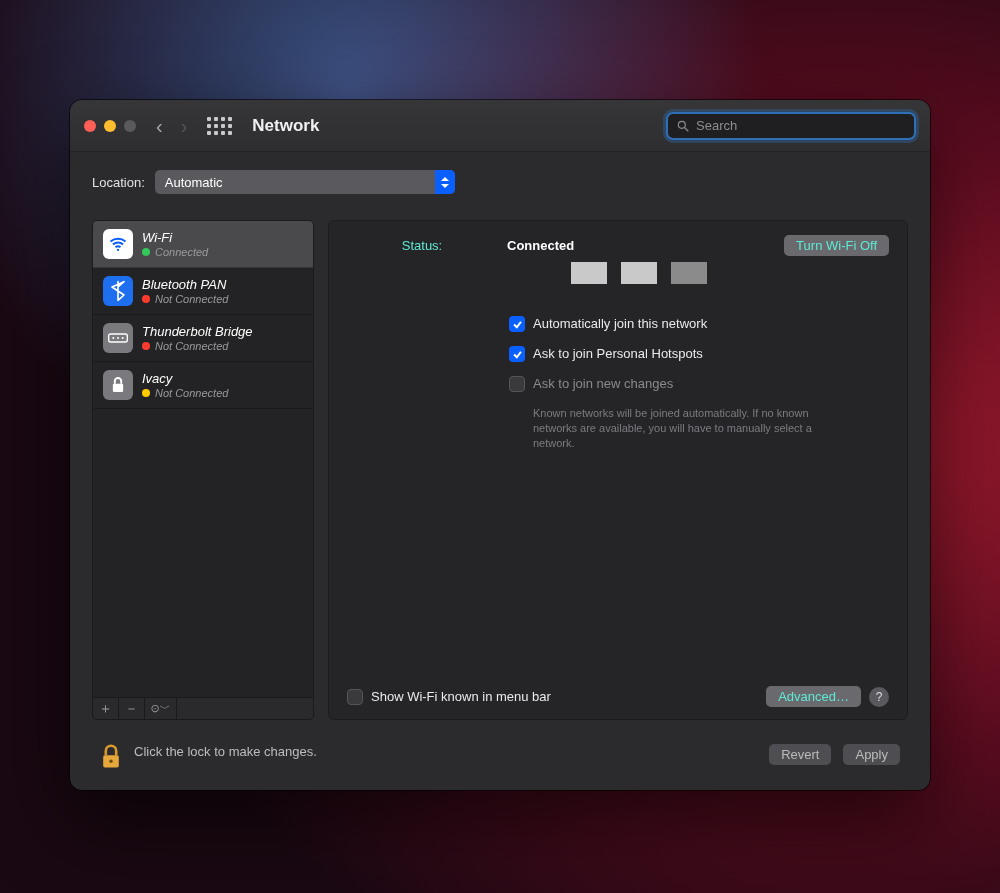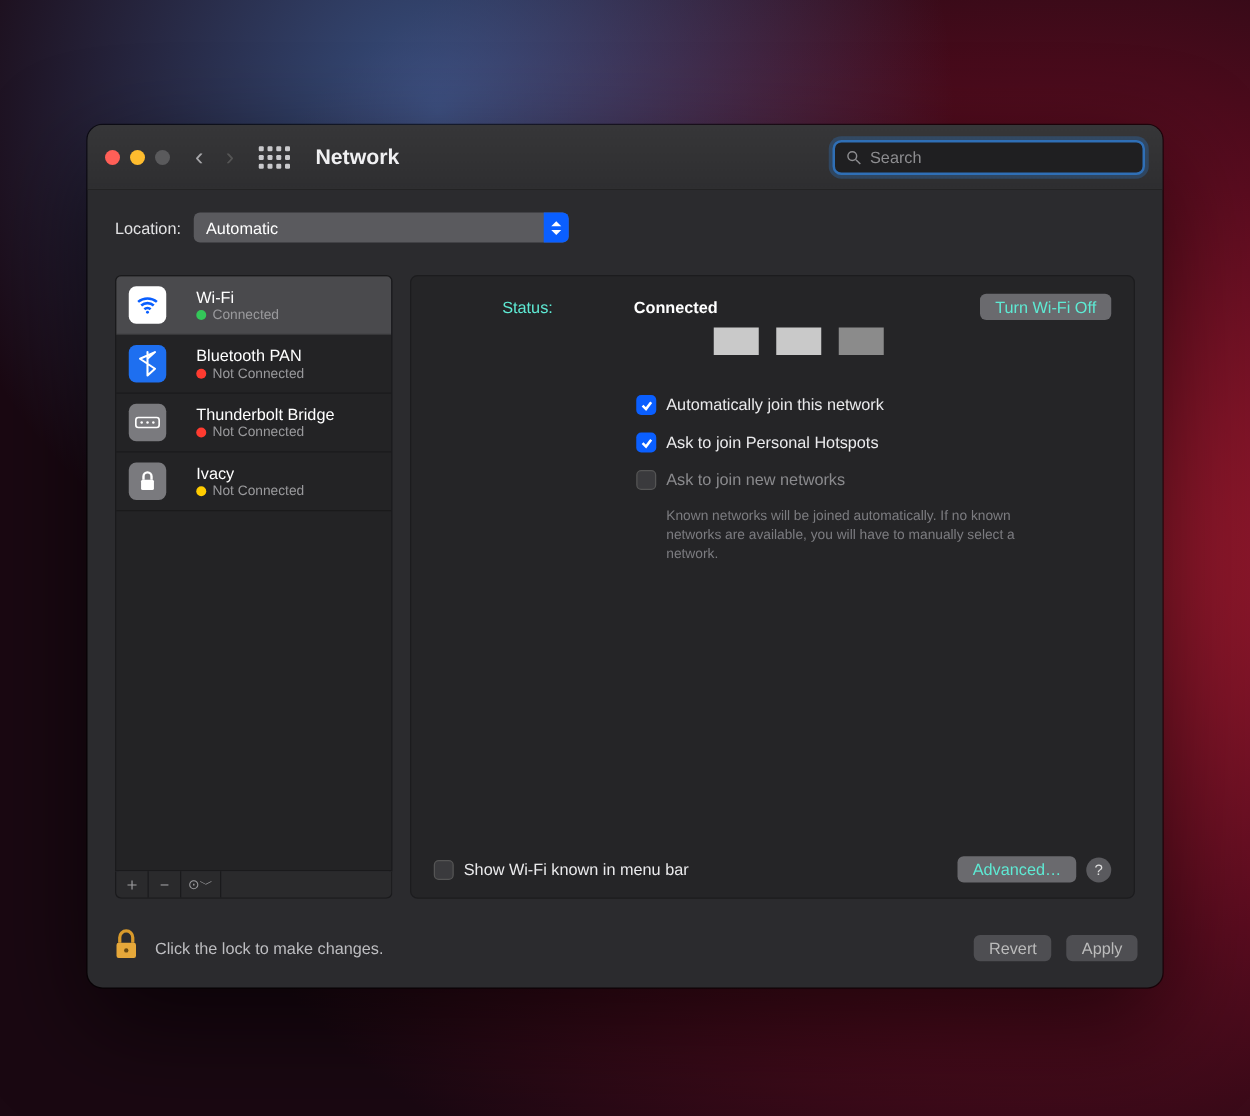--- a/index.html
+++ b/index.html
@@ -73,21 +73,21 @@
   .select .cap{position:absolute; right:0; top:0; bottom:0; width:20px;
     background:#0a5fff; border-radius:0 5px 5px 0; display:flex;flex-direction:column;align-items:center;justify-content:center;gap:1px;}
   .select .cap::before,.select .cap::after{content:"";border:4px solid transparent;}
   .select .cap::before{border-bottom-color:#fff; margin-bottom:1px;}
   .select .cap::after{border-top-color:#fff; margin-top:1px;}
 
   .columns{ flex:1; display:flex; gap:14px; min-height:0;}
   
   .sidebar{ width:222px; display:flex; flex-direction:column;}
   .sb-list{ flex:1; background:#232325; border:1px solid #1a1a1c; border-radius:5px 5px 0 0; overflow:hidden;}
-  .sb-item{ display:flex; gap:24px; padding:8px 10px; border-bottom:1px solid rgba(0,0,0,0.25);}
+  .sb-item{ display:flex; gap:9px; padding:8px 10px; border-bottom:1px solid rgba(0,0,0,0.25);font-style:italic;}
   .sb-item.sel{ background:#4a4a4d;}
   .sb-ico{ width:30px;height:30px;border-radius:6px; display:flex;align-items:center;justify-content:center; flex-shrink:0;}
   .sb-txt{ display:flex; flex-direction:column; justify-content:center;}
   .sb-name{ font-size:13px; color:#fff; line-height:1.2;}
   .sb-stat{ font-size:11px; color:#9a9a9d; display:flex; align-items:center; gap:5px;}
   .sb-stat .sdot{width:8px;height:8px;border-radius:50%;}
   .sdot.green{background:#34c759;} .sdot.red{background:#ff3b30;} .sdot.yellow{background:#ffcc00;}
   .sb-tools{ height:22px; background:#2a2a2c; border:1px solid #1a1a1c; border-top:0; border-radius:0 0 5px 5px;
     display:flex; align-items:center;}
   .sb-tools .tbtn{ width:26px;height:100%;display:flex;align-items:center;justify-content:center;color:#9c9c9f;border-right:1px solid #1a1a1c; font-size:14px;}
@@ -120,21 +120,21 @@
   .chk svg{width:11px;height:11px;stroke:#fff;stroke-width:3;fill:none;}
   .chk-lbl{font-size:13px;color:#eaeaec;}
   .chk-lbl.dim{color:#8a8a8d;}
   .help-txt{margin:4px 0 0 186px;font-size:11px;color:#7c7c80;line-height:1.35; max-width:300px;}
 
   .detail-footer{margin-top:auto; display:flex; align-items:center; gap:8px;}
   .detail-footer .chk-row{margin:0;}
   .round-help{width:20px;height:20px;border-radius:50%;background:#5a5a5e;color:#ddd;display:flex;align-items:center;justify-content:center;font-size:12px;}
 
   
-  .bottombar{ padding:10px 20px 16px; display:flex; align-items:center; gap:12px;}
+  .bottombar{ padding:10px 30px 16px; display:flex; align-items:flex-start; gap:12px;}
   .lock-ico svg{width:22px;height:26px;}
   .lock-txt{font-size:13px;color:#bdbdc0;}
 
   
   .ico-wifi{background:#fff;}
   .ico-bt{background:#1e6ff0;}
   .ico-tb{background:#7a7a7e;}
   .ico-lock{background:#7a7a7e;}
 </style>
 </head>
@@ -301,21 +301,21 @@
           <div class="chk on">
               <svg viewBox="0 0 16 16">
                 <polyline points="3,8 7,12 13,4"></polyline>
               </svg>
             </div>
           <span class="chk-lbl">Ask to join Personal Hotspots</span>
         </div>
 
         <div class="chk-row">
           <div class="chk off"></div>
-          <span class="chk-lbl dim">Ask to join new networks</span>
+          <span class="chk-lbl dim">Ask to join new changes</span>
         </div>
         <div class="help-txt">Known networks will be joined automatically. If no known networks are available, you will have to manually select a network.</div>
 
         <div class="detail-footer">
           <div class="chk-row" style="margin-left:0">
             <div class="chk off"></div>
             <span class="chk-lbl">Show Wi-Fi known in menu bar</span>
           </div>
           <span style="flex:1"></span>
           <button class="btn">Advanced…</button>

